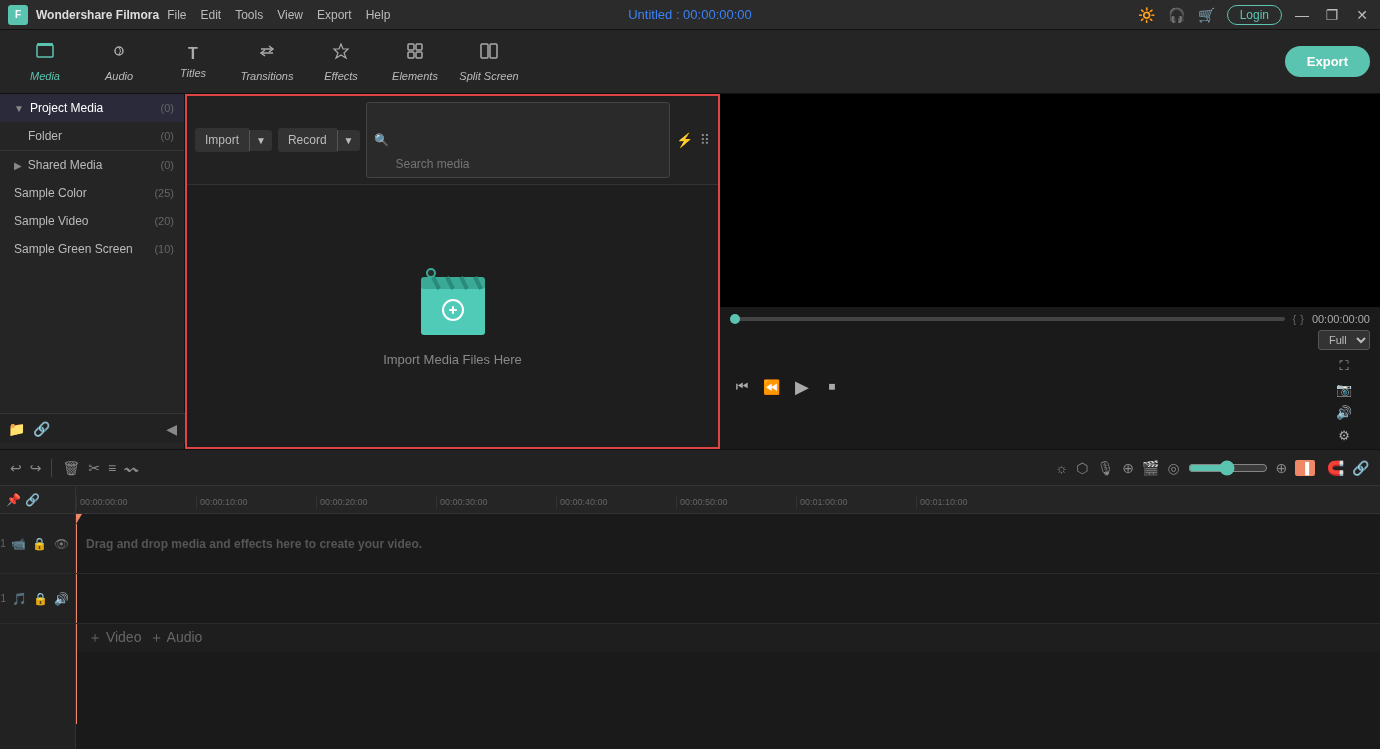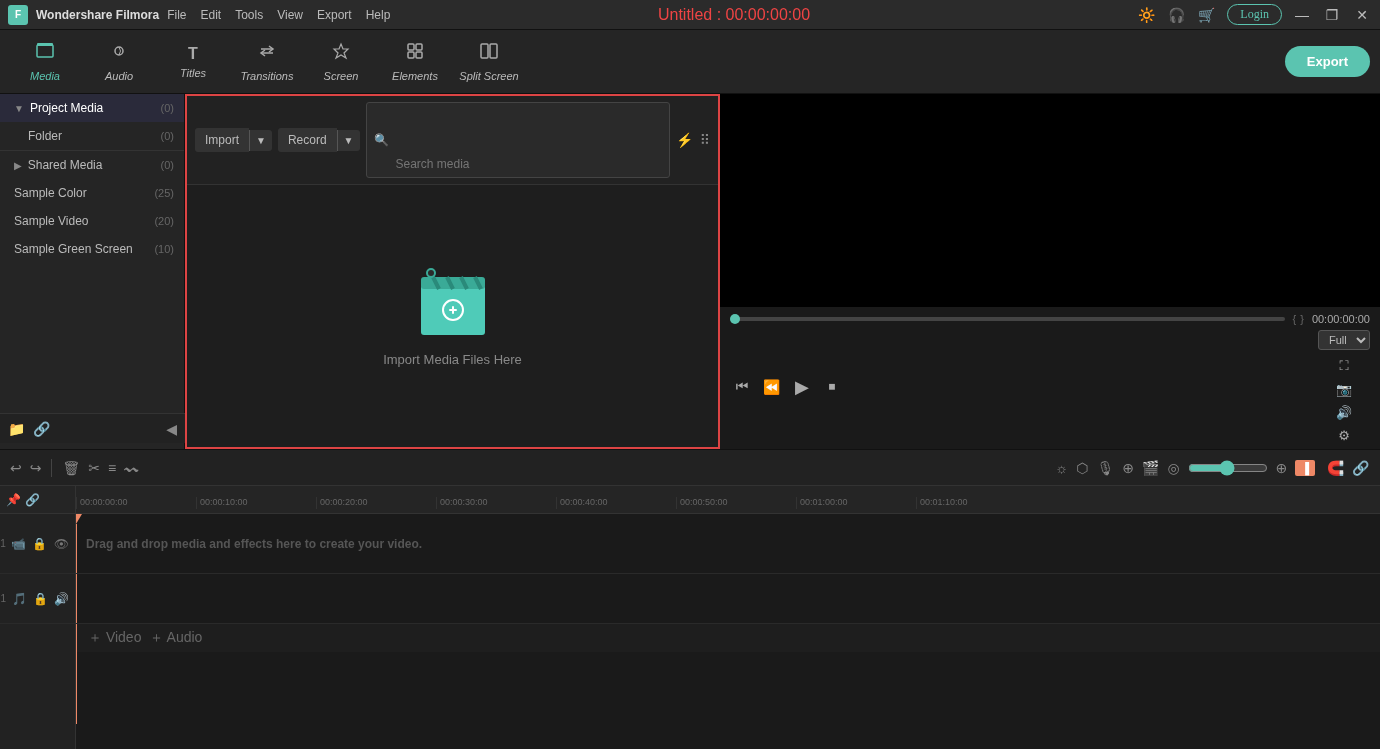--- a/index.html
+++ b/index.html
@@ -9,24 +9,24 @@
     #title-bar {
       width: 100%; height: 30px; background: #2b2b2b;
       display: flex; align-items: center; justify-content: space-between;
       padding: 0 8px; border-bottom: 1px solid #111;
     }
     #title-bar-left { display: flex; align-items: center; gap: 8px; }
     #app-logo { width: 20px; height: 20px; background: #5bc4b0; border-radius: 3px; display: flex; align-items: center; justify-content: center; font-size: 10px; color: #fff; font-weight: bold; }
     #app-name { color: #ddd; font-size: 12px; font-weight: 600; }
     #menu-bar { display: flex; gap: 14px; }
     .menu-item { color: #bbb; font-size: 12px; cursor: pointer; }
-    #title-center { color: #ef4444; font-size: 16px; position: absolute; left: 50%; transform: translateX(-50%); margin-left: 44px; }
+    #title-center { color: #3b82f6; font-size: 13px; position: absolute; left: 50%; transform: translateX(-50%); }
     #title-bar-right { display: flex; align-items: center; gap: 10px; }
     .title-btn { color: #bbb; cursor: pointer; font-size: 14px; width: 20px; text-align: center; }
-    #login-btn { background: transparent; border: 1.5px solid #5bc4b0; color: #5bc4b0; padding: 2px 12px; border-radius: 12px; cursor: pointer; font-size: 12px; font-family: Liberation Serif, serif; }
+    #login-btn { background: transparent; border: 1.5px solid #5bc4b0; color: #5bc4b0; padding: 2px 12px; border-radius: 12px; cursor: pointer; font-size: 12px; }
 
     
     #toolbar {
       width: 100%; height: 64px; background: #252525;
       display: flex; align-items: center; padding: 0 10px;
       border-bottom: 1px solid #111; gap: 4px;
     }
     .toolbar-item {
       display: flex; flex-direction: column; align-items: center; justify-content: center;
       width: 70px; height: 54px; cursor: pointer; border-radius: 4px; gap: 4px;
@@ -258,21 +258,21 @@
       </svg>
     </span>
     <span class="t-label">Transitions</span>
   </div>
   <div class="toolbar-item">
     <span class="t-icon">
       <svg width="20" height="20" viewBox="0 0 20 20" fill="none">
         <polygon points="10,3 12,8 17,8 13,12 15,17 10,14 5,17 7,12 3,8 8,8" stroke="#aaa" stroke-width="1.2" fill="none"></polygon>
       </svg>
     </span>
-    <span class="t-label">Screen</span>
+    <span class="t-label">Effects</span>
   </div>
   <div class="toolbar-item">
     <span class="t-icon">
       <svg width="20" height="20" viewBox="0 0 20 20" fill="none">
         <rect x="3" y="3" width="6" height="6" rx="1" stroke="#aaa" stroke-width="1.5" fill="none"></rect>
         <rect x="11" y="3" width="6" height="6" rx="1" stroke="#aaa" stroke-width="1.5" fill="none"></rect>
         <rect x="3" y="11" width="6" height="6" rx="1" stroke="#aaa" stroke-width="1.5" fill="none"></rect>
         <rect x="11" y="11" width="6" height="6" rx="1" stroke="#aaa" stroke-width="1.5" fill="none"></rect>
       </svg>
     </span>

